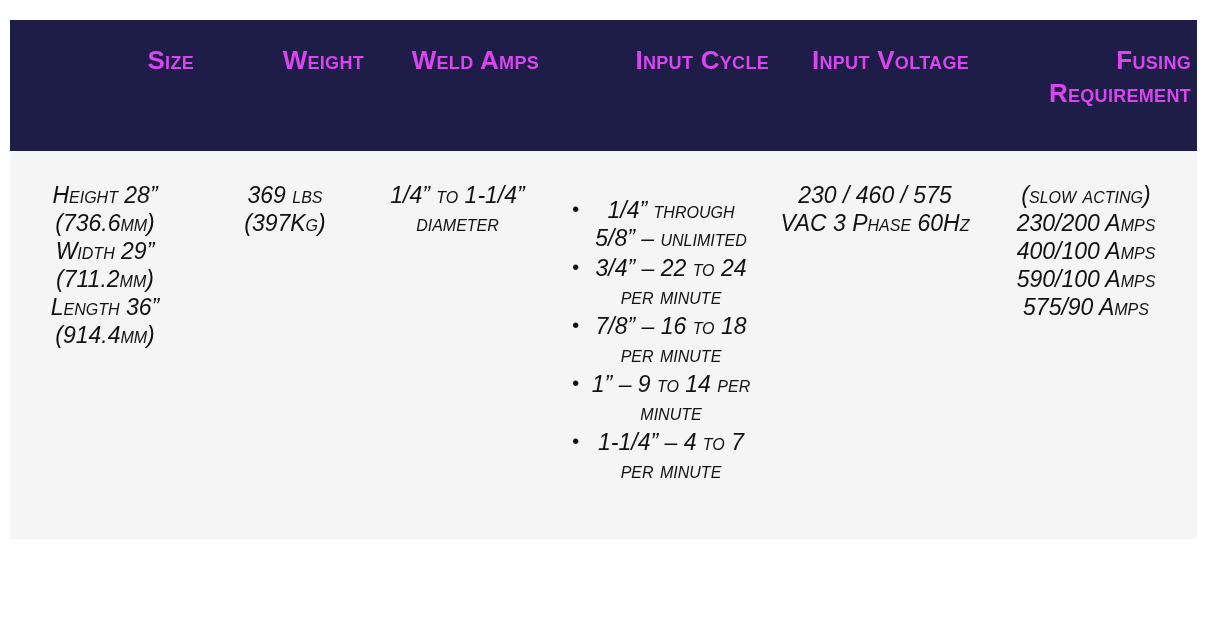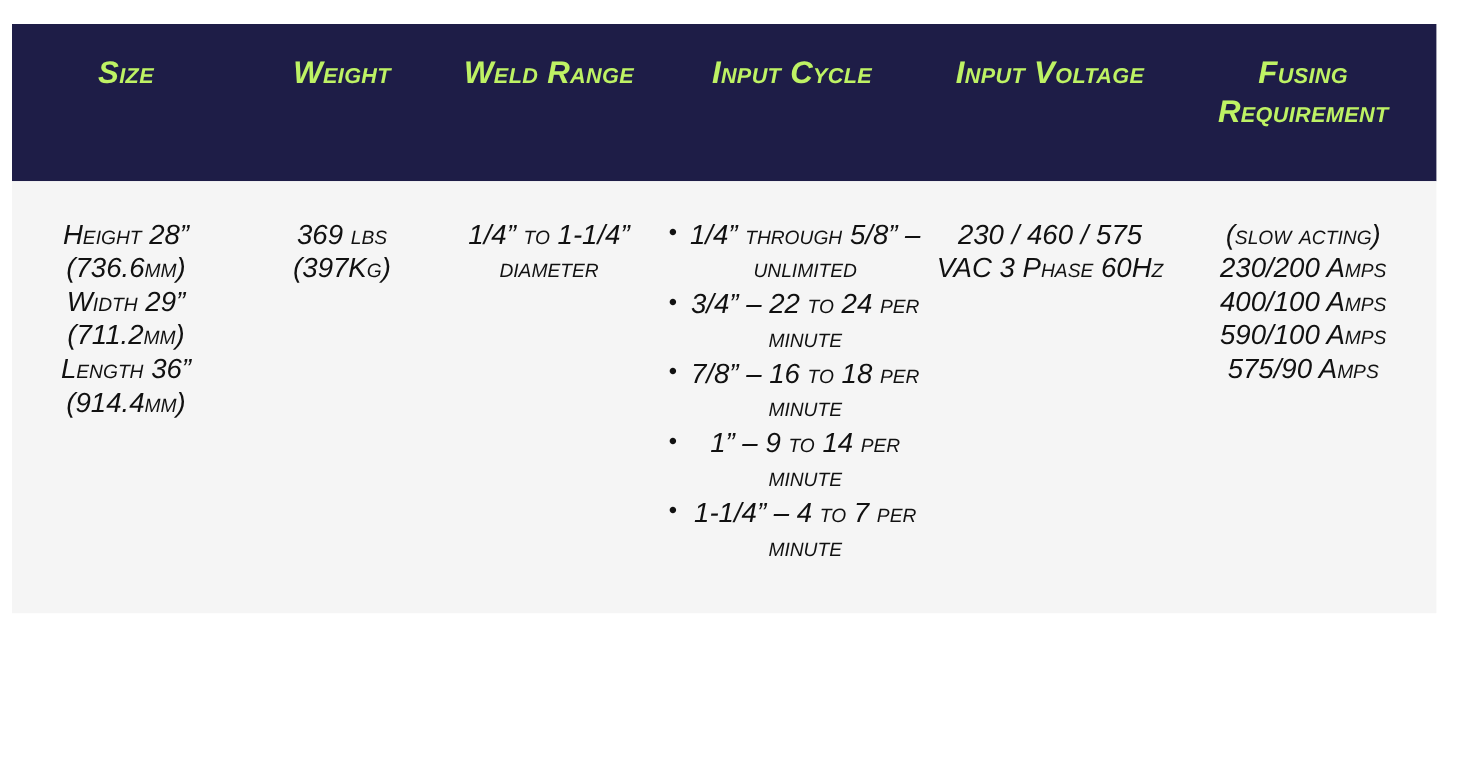--- a/index.html
+++ b/index.html
@@ -21,30 +21,29 @@
     width: 1187px;
     border-collapse: collapse;
     table-layout: fixed;
   }
 
   .spec-table thead tr {
     background: #1e1d47;
   }
 
   .spec-table th {
-    color: #bef264;
+    color: #d946ef;
     font-variant: small-caps;
     font-weight: bold;
     font-size: 26px;
     line-height: 1.25;
-    text-align: center;
+    text-align: right;
     vertical-align: top;
     padding: 24px 6px 42px 6px;
     letter-spacing: 0.3px;
-    font-style: italic;
   }
 
   .spec-table tbody tr {
     background: #f5f5f5;
   }
 
   .spec-table td {
     color: #111111;
     font-variant: small-caps;
     font-size: 23px;
@@ -59,21 +58,21 @@
   .col-weight    { width: 170px; }
   .col-weld      { width: 175px; }
   .col-duty      { width: 230px; }
   .col-voltage   { width: 200px; }
   .col-fusing    { width: 222px; }
 
   .cell-lines > div { display: block; }
 
   ul.duty-list {
     list-style: none;
-    margin: 0;
+    margin: 15px;
     padding: 0;
   }
   ul.duty-list > li {
     position: relative;
     padding-left: 22px;
     margin-bottom: 2px;
     text-align: center;
   }
   ul.duty-list > li::before {
     content: "\2022";
@@ -94,21 +93,21 @@
     <col class="col-weight">
     <col class="col-weld">
     <col class="col-duty">
     <col class="col-voltage">
     <col class="col-fusing">
   </colgroup>
   <thead>
     <tr>
       <th>Size</th>
       <th>Weight</th>
-      <th>Weld Range</th>
+      <th>Weld Amps</th>
       <th>Input Cycle</th>
       <th>Input Voltage</th>
       <th>Fusing Requirement</th>
     </tr>
   </thead>
   <tbody>
     <tr>
 
       <td>
         <div class="cell-lines">

